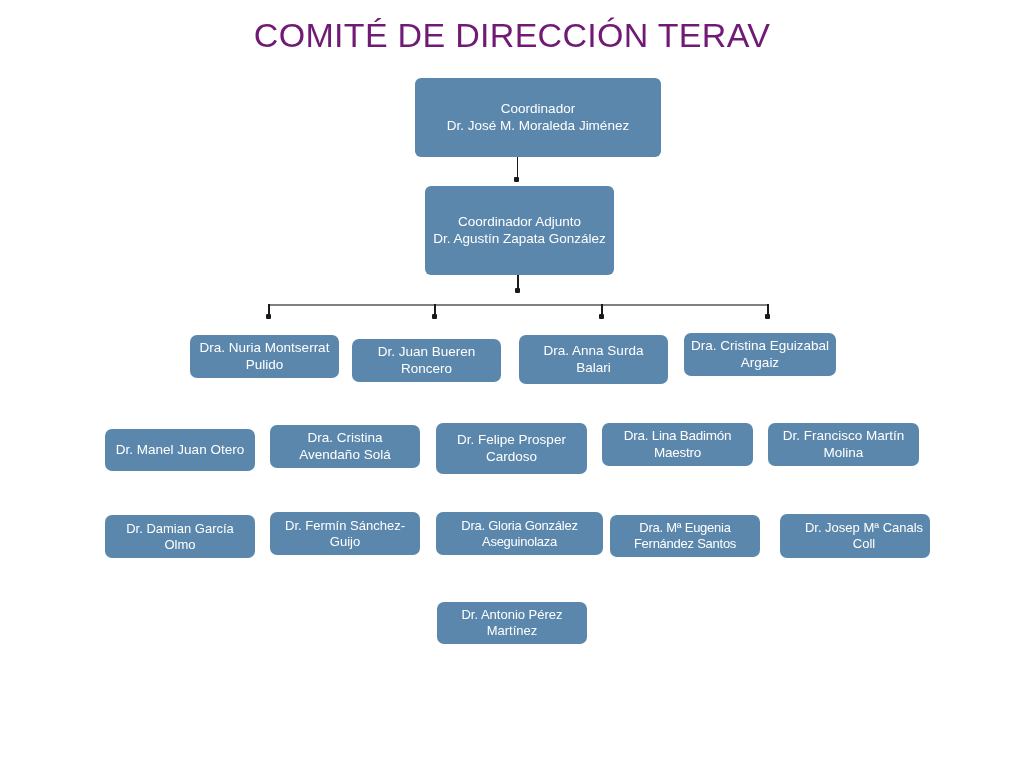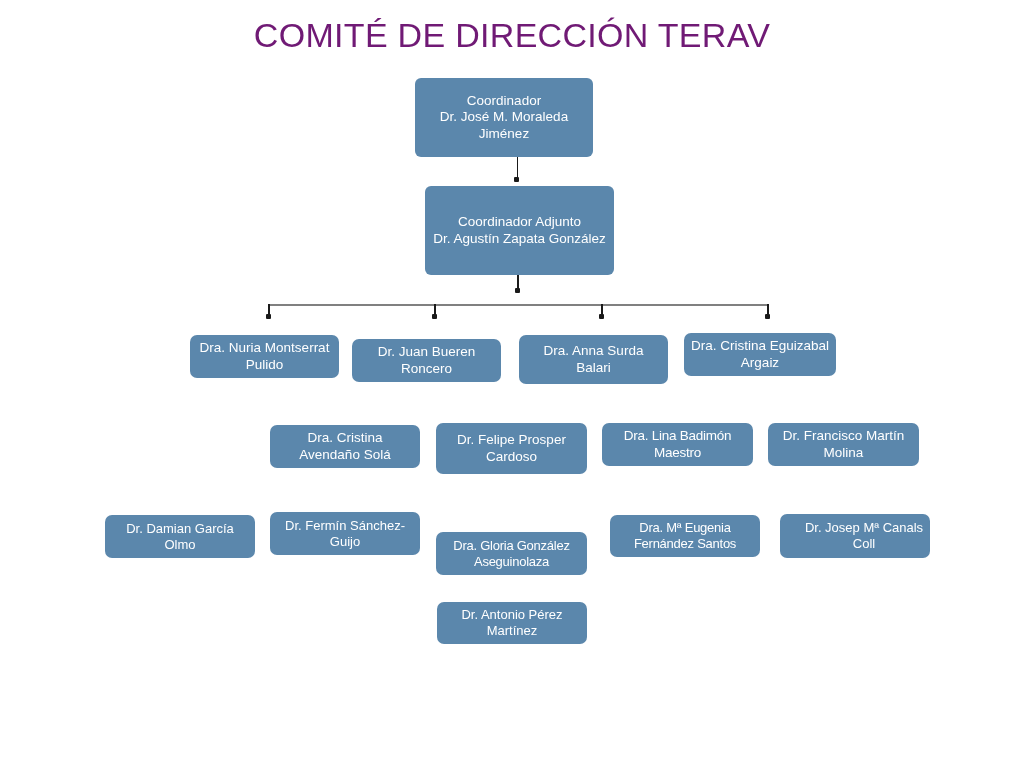--- a/index.html
+++ b/index.html
@@ -86,21 +86,21 @@
     border-radius: 1px;
   }
 </style>
 </head>
 <body>
 
 <div id="chart-root">
 
   <div id="page-title">COMITÉ DE DIRECCIÓN TERAV</div>
 
-  <div class="node lead" style="left:415px; top:78px; width:178px; height:79px;">
+  <div class="node lead" style="left:415px; top:78px; width:246px; height:79px;">
     <span class="node-label" style="white-space:pre-line;">Coordinador
 Dr. José M. Moraleda Jiménez</span>
   </div>
 
   <div class="conn-v" style="left:516.5px; top:157px; height:24px;"></div>
   <div class="arrow-head" style="left:514px; top:177px;"></div>
 
   <div class="node lead" style="left:425px; top:186px; width:189px; height:89px;">
     <span class="node-label" style="white-space:pre-line;">Coordinador Adjunto
 Dr. Agustín Zapata González</span>
@@ -132,20 +132,23 @@
   </div>
 
   <div class="node tier3" style="left:519px; top:335px; width:149px; height:49px;">
     <span class="node-label">Dra. Anna Surda Balari</span>
   </div>
 
   <div class="node tier3" style="left:684px; top:333px; width:152px; height:43px;">
     <span class="node-label">Dra. Cristina Eguizabal Argaiz</span>
   </div>
 
+  <div class="node tier4" style="left:105px; top:429px; width:150px; height:42px;">
+    <span class="node-label">Dr. Manel Juan Otero</span>
+  </div>
 
   <div class="node tier4" style="left:270px; top:425px; width:150px; height:43px;">
     <span class="node-label">Dra. Cristina Avendaño Solá</span>
   </div>
 
   <div class="node tier4" style="left:436px; top:423px; width:151px; height:51px;">
     <span class="node-label">Dr. Felipe Prosper Cardoso</span>
   </div>
 
   <div class="node tier4 narrow" style="left:602px; top:423px; width:151px; height:43px;">
@@ -157,21 +160,21 @@
   </div>
 
   <div class="node tier5" style="left:105px; top:515px; width:150px; height:43px;">
     <span class="node-label">Dr. Damian García Olmo</span>
   </div>
 
   <div class="node tier5" style="left:270px; top:512px; width:150px; height:43px;">
     <span class="node-label">Dr. Fermín Sánchez-Guijo</span>
   </div>
 
-  <div class="node tier5 narrow" style="left:436px; top:532px; width:151px; height:43px;">
+  <div class="node tier5 narrow" style="left:436px; top:512px; width:167px; height:43px;">
     <span class="node-label">Dra. Gloria González Aseguinolaza</span>
   </div>
 
   <div class="node tier5 narrow" style="left:610px; top:515px; width:150px; height:42px;">
     <span class="node-label">Dra.  Mª Eugenia Fernández Santos</span>
   </div>
 
   <div class="node tier5" style="left:780px; top:514px; width:150px; height:44px;padding-left:24px;">
     <span class="node-label">Dr. Josep Mª Canals Coll</span>
   </div>

